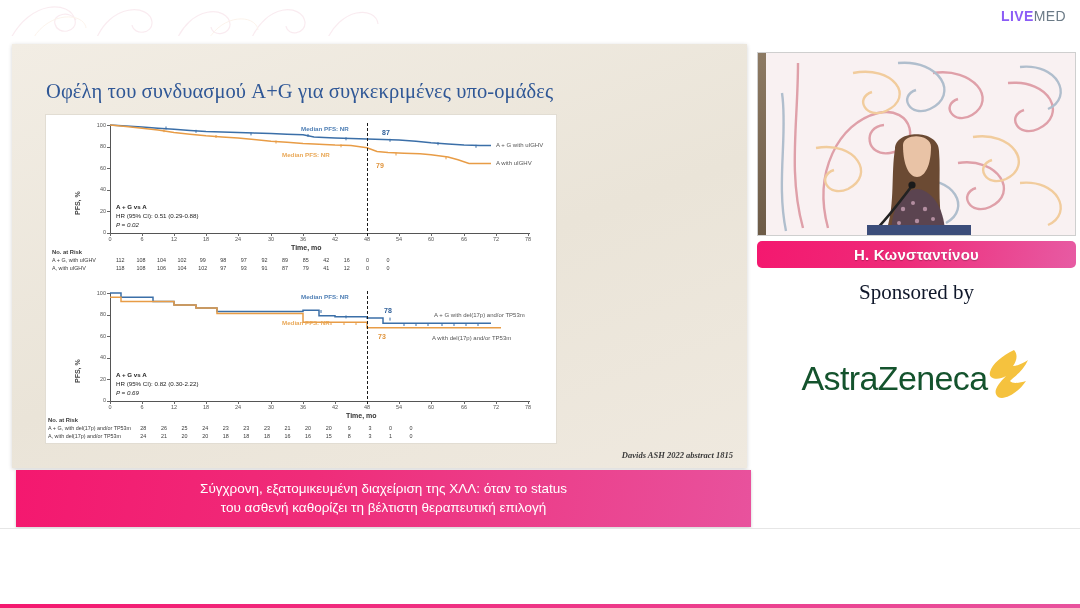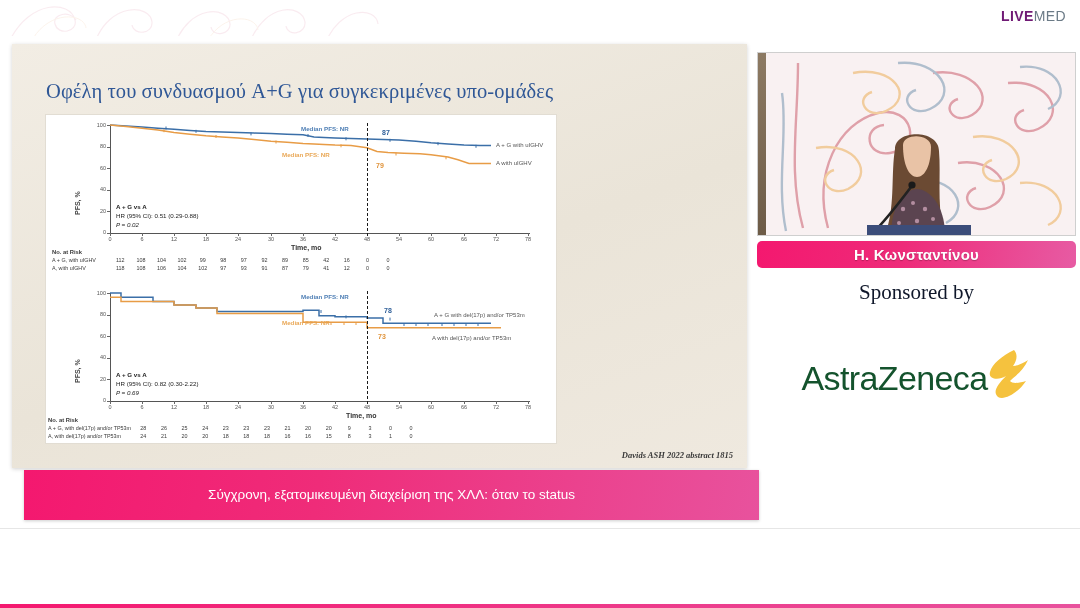--- a/index.html
+++ b/index.html
@@ -10,21 +10,21 @@
     overflow: hidden;
   }
   #root { position: relative; width: 1080px; height: 608px; background:#fff; }
 
   
   .topbar { position:absolute; left:0; top:0; width:1080px; height:36px; background:#ffffff; }
   .topbar-swirl { position:absolute; left:0; top:0; width:420px; height:36px;
     opacity:.22; overflow:hidden; }
   .livemed { position:absolute; right:14px; top:8px; font-size:14px; letter-spacing:.4px;
      color:#6b7a86; font-weight:400; }
-  .livemed b { color:#701a75; font-weight:800;margin-left:36px; }
+  .livemed b { color:#8b5cf6; font-weight:800;margin-left:36px; }
 
   
   .slide {
     position:absolute; left:12px; top:44px; width:735px; height:424px;
     background:#efeae0;
     background-image:
        radial-gradient(circle at 12% 30%, rgba(255,255,255,.55) 0 2px, transparent 3px),
        radial-gradient(circle at 62% 72%, rgba(0,0,0,.03) 0 2px, transparent 3px),
        linear-gradient(160deg,#f2ede4 0%, #eae4d8 55%, #efe9df 100%);
     box-shadow: 0 1px 4px rgba(0,0,0,.18);
@@ -85,21 +85,21 @@
     position:absolute; left:554px; top:159px; width:167px; padding:4px 6px 5px 6px;
     background:#ffe800; color:#c00000; font-size:9.6px; font-weight:700; line-height:1.35;
   }
   .callout-blue {
     position:absolute; left:556px; top:288px; width:180px;
     color:#2f5796; font-size:10.3px; font-weight:700; line-height:1.42;
   }
 
   
   .pink-banner {
-    position:absolute; left:24px; top:470px; width:735px; height:50px;
+    position:absolute; left:16px; top:470px; width:735px; height:57px;
     background:linear-gradient(100deg,#f4186f 0%, #ef2c79 40%, #e8529d 100%);
     color:#fff; display:flex; align-items:center; justify-content:center;
     text-align:center; font-size:13.5px; line-height:1.38; padding:0 20px;
     box-shadow:0 1px 3px rgba(0,0,0,.2);
   }
 
   
   .video-wrap {
     position:absolute; left:757px; top:52px; width:319px; height:184px;
     background:#111; border:1px solid #cfcfcf; overflow:hidden;
@@ -419,20 +419,21 @@
       </div>
     </div>
 
     <div class="citation">Davids ASH 2022 abstract 1815</div>
   </div>
 
 
   <div class="pink-banner">
     <div>
       <span>Σύγχρονη, εξατομικευμένη διαχείριση της ΧΛΛ: όταν το status</span><br>
+      <span>του ασθενή καθορίζει τη βέλτιστη θεραπευτική επιλογή</span>
     </div>
   </div>
 
   <div class="video-wrap">
     <div class="video-bg">
       <svg width="319" height="184" viewBox="0 0 319 184">
         <rect width="319" height="184" fill="#f9f1f2"></rect>
         <g fill="none" stroke-width="2.4" opacity=".8">
           <g stroke="#d98c97">
             <path d="M40 10 C 40 70, 30 120, 45 175"></path>

